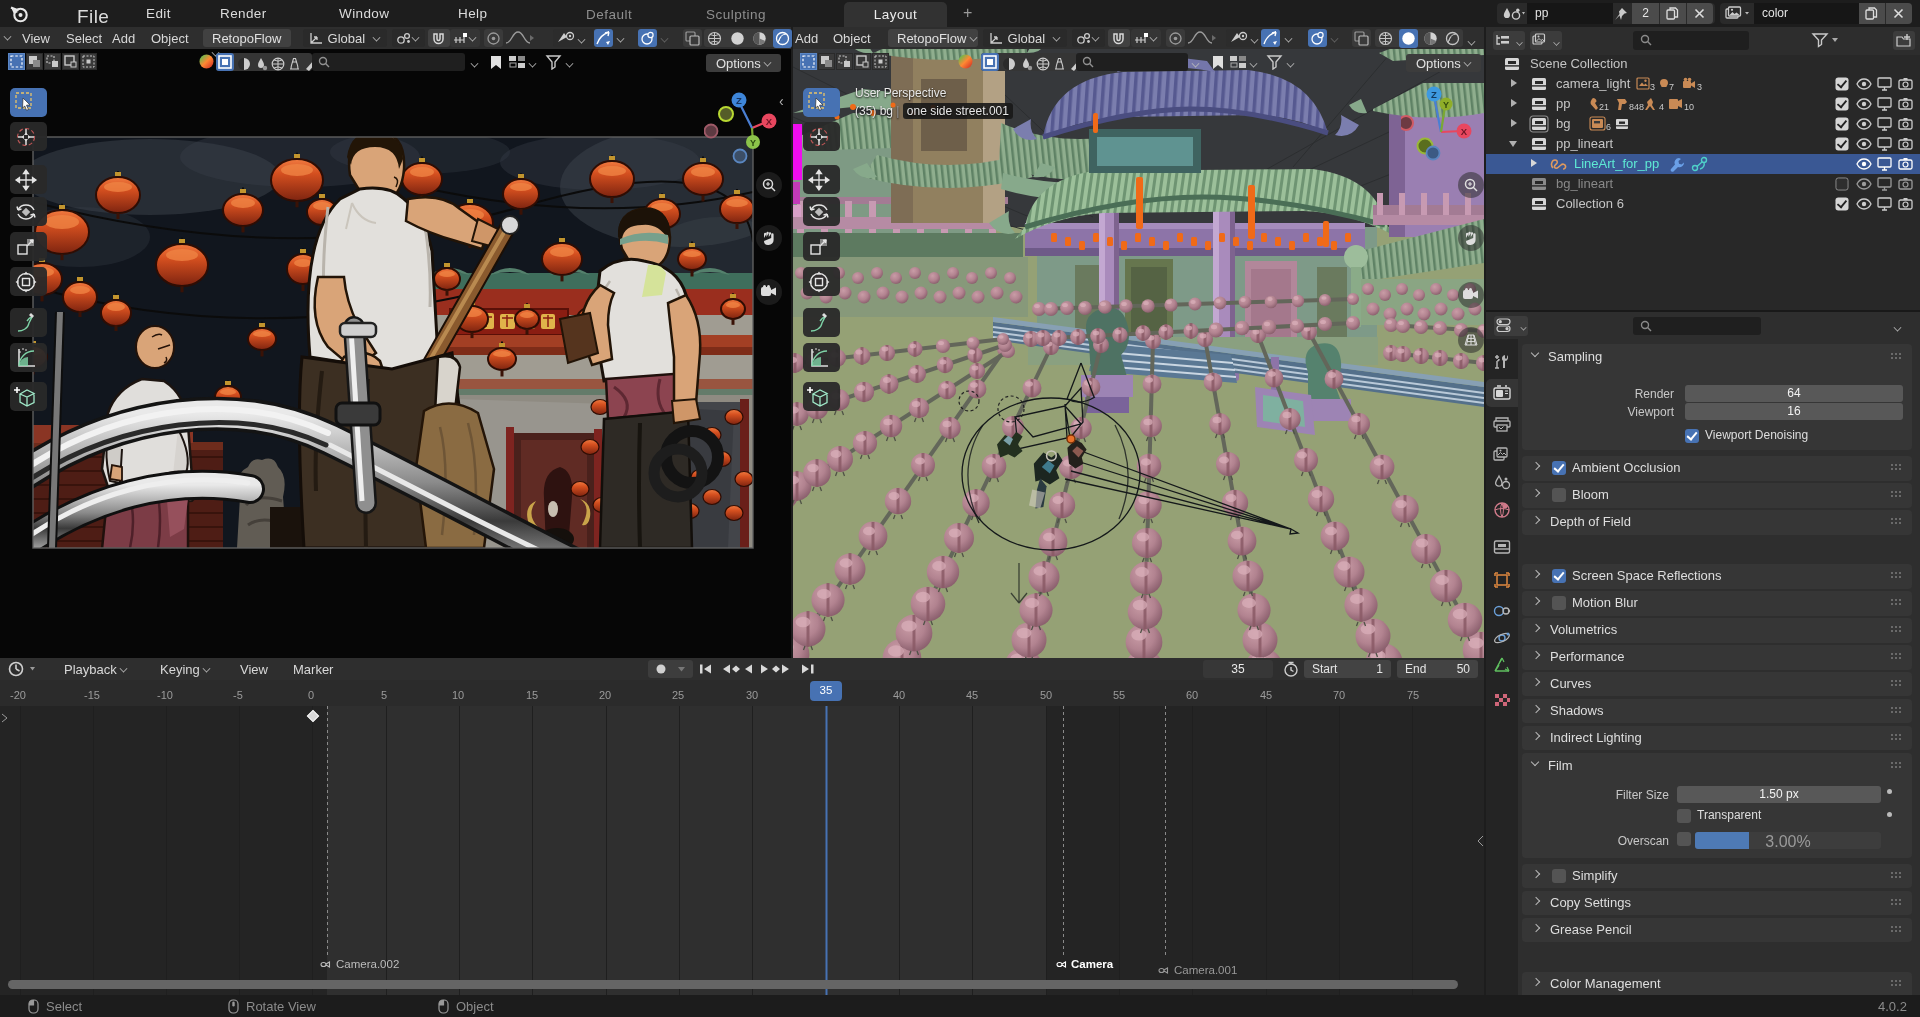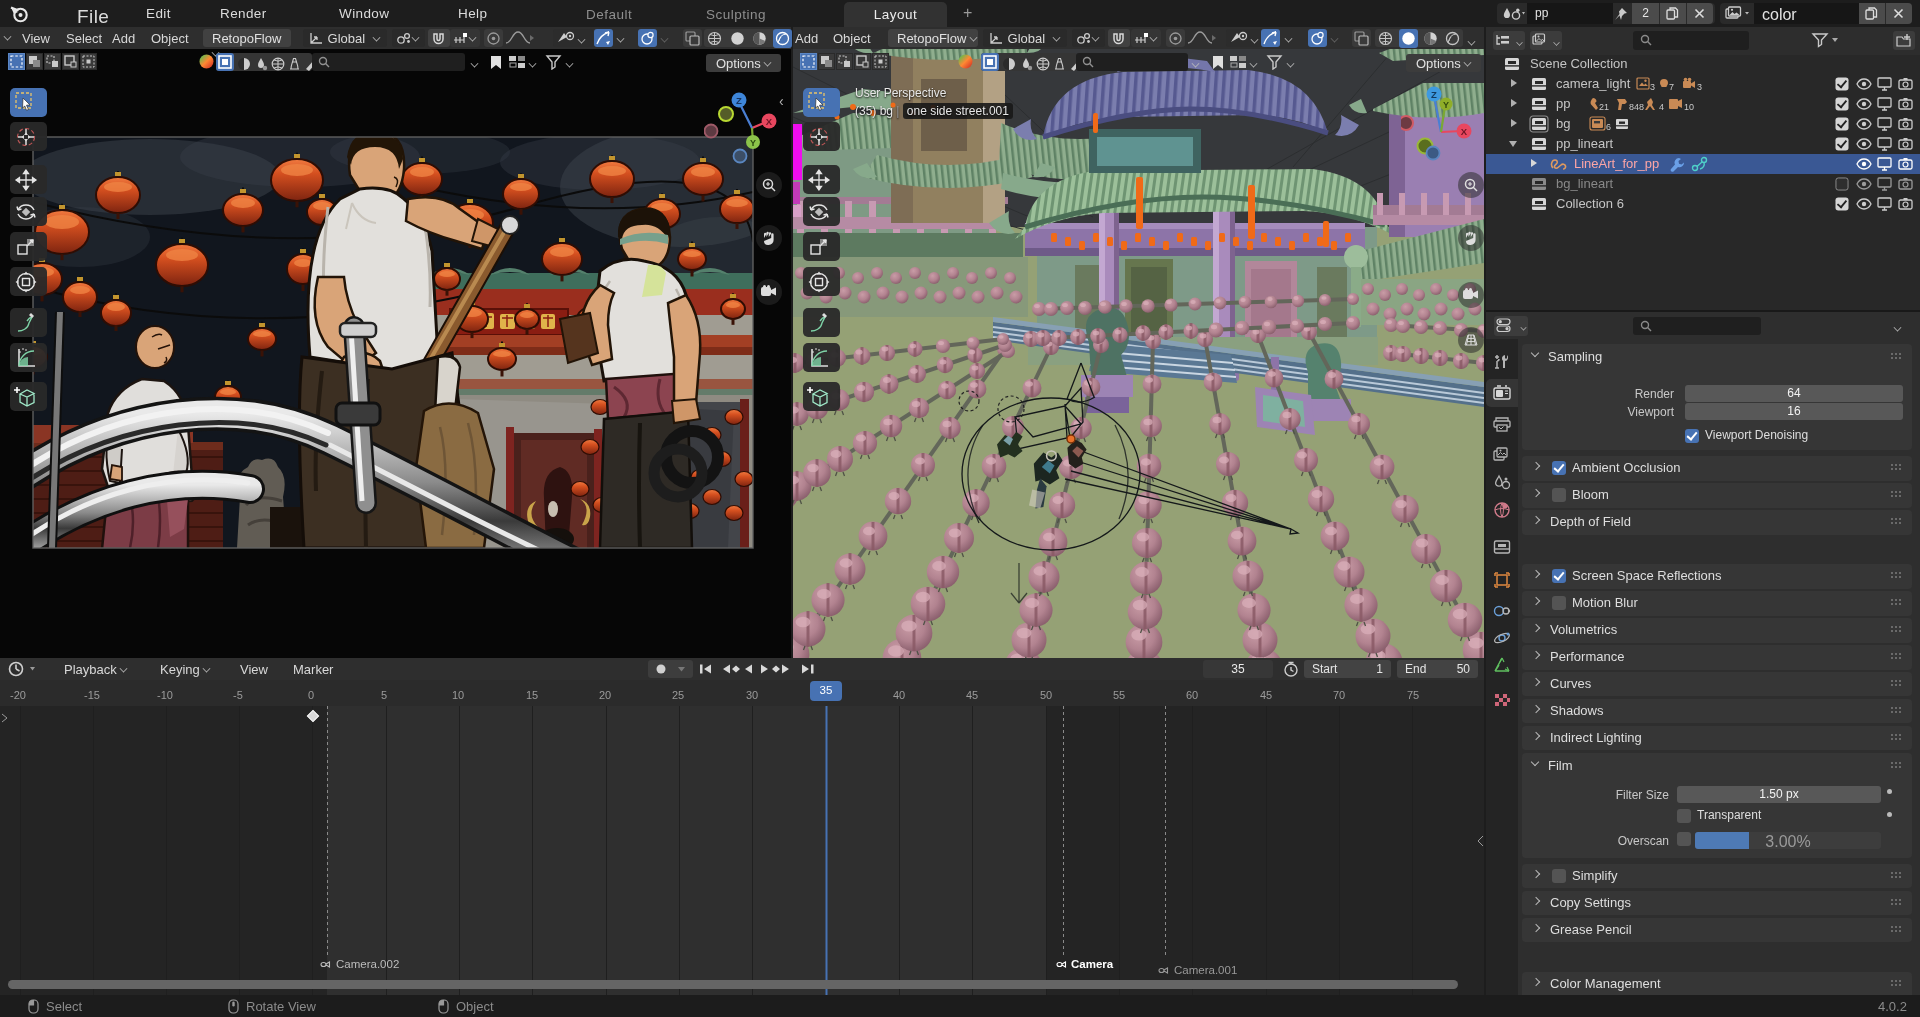--- a/index.html
+++ b/index.html
@@ -78,21 +78,21 @@
       </div>
  </div>
  <div class="abs" style="left:1720px;top:3px;width:192px;height:21px;background:#2a2a2a;border-radius:4px;">
    <svg class="abs" style="left:5px;top:3px" width="26" height="15" viewBox="0 0 26 15">
         <rect x="1" y="3" width="12" height="9" rx="1" fill="none" stroke="#ccc" stroke-width="1.3"></rect>
         <rect x="3.5" y="1" width="12" height="9" rx="1" fill="#2a2a2a" stroke="#ccc" stroke-width="1.3"></rect>
         <circle cx="7" cy="3.8" r="1.1" fill="#ccc"></circle>
         <path d="M4.5 9 l3-3 2 2 2-1.5 3 2.5z" fill="#ccc"></path>
         <path d="M20 6 l4 0 l-2 2.5z" fill="#bbb"></path>
       </svg>
-   <div class="abs" style="left:34px;top:0;width:116px;height:21px;background:#161616;color:#e3e3e3;font-size:16px;padding:3px 8px;">color</div>
+   <div class="abs" style="left:34px;top:0;width:116px;height:21px;background:#161616;color:#e3e3e3;font-size:12px;padding:3px 8px;">color</div>
    <div class="abs" style="left:139px;top:0;width:26px;height:21px;background:#4b4b4b;">
         <svg class="abs" style="left:6px;top:4px" width="13" height="13" viewBox="0 0 13 13">
           <rect x="1" y="3" width="7.5" height="9" rx="1" fill="none" stroke="#ddd" stroke-width="1.3"></rect>
           <path d="M4 3 V1 h5.5 l2 2 v7 h-3" fill="none" stroke="#ddd" stroke-width="1.3"></path>
         </svg>
       </div>
    <div class="abs" style="left:166px;top:0;width:26px;height:21px;background:#4b4b4b;border-radius:0 4px 4px 0;">
         <svg class="abs" style="left:7px;top:5px" width="11" height="11" viewBox="0 0 11 11">
           <path d="M1.5 1.5 L9.5 9.5 M9.5 1.5 L1.5 9.5" stroke="#ddd" stroke-width="1.6"></path>
         </svg>
@@ -1891,21 +1891,21 @@
         <rect x="1" y="3" width="13" height="9" rx="1.5" fill="none" stroke="#ccc" stroke-width="1.3"></rect>
         <circle cx="7.5" cy="7.5" r="2.5" fill="none" stroke="#ccc" stroke-width="1.2"></circle>
         <rect x="5.5" y="1" width="4" height="2" fill="#ccc"></rect>
       </svg>
     </div>
  <div class="orow" style="top:127px;background:#3a5894;color:#e8e8e8">
       <span class="ticon" style="left:45px;top:5px;border-left:6px solid #d8d8d8;border-top:4.5px solid transparent;border-bottom:4.5px solid transparent"></span>
   <svg class="ticon" style="left:64px;top:3px" width="17" height="14" viewBox="0 0 17 14">
         <path d="M3 11 C0 8 2 3 5 3 c2 0 2.5 1.5 2 3 c-.7 1.8-3 2-2.5 4 .4 1.6 2.5 1.5 3.5.5 L11 8 c1.5-1.5 4-1 4.5 1 .4 1.8-1 3-2.5 3" fill="none" stroke="#e09a5f" stroke-width="1.6"></path>
       </svg>
-  <span class="otx" style="left:88px;color:#fca5a5">LineArt_for_pp</span>
+  <span class="otx" style="left:88px;color:#5eead4">LineArt_for_pp</span>
   <svg class="ticon" style="left:183px;top:2px" width="17" height="16" viewBox="0 0 17 16">
         <path d="M10 2 a4.5 4.5 0 0 0 -4 6.5 L2 13 a1.8 1.8 0 0 0 2.5 2.5 L9 11 a4.5 4.5 0 0 0 6-4.5 l-2.5 2 -2.5-.8 -.5-2.6 2.5-2z" fill="#6aa0e8"></path>
       </svg>
   <svg class="ticon" style="left:205px;top:2px" width="18" height="16" viewBox="0 0 18 16">
         <circle cx="4" cy="12" r="2.5" fill="none" stroke="#4fd0c8" stroke-width="1.4"></circle>
         <circle cx="13" cy="4" r="2.5" fill="none" stroke="#4fd0c8" stroke-width="1.4"></circle>
         <path d="M6 10.5 L11 6 M13 6.5 c1 3-1 6-4 6.5" fill="none" stroke="#4fd0c8" stroke-width="1.4"></path>
       </svg>
   <svg class="ticon" style="left:370px;top:4px" width="16" height="12" viewBox="0 0 16 12">
         <path d="M1 6 C3 2 6 1 8 1 s5 1 7 5 C13 10 10 11 8 11 S3 10 1 6z" fill="none" stroke="#fff" stroke-width="1.3"></path>

